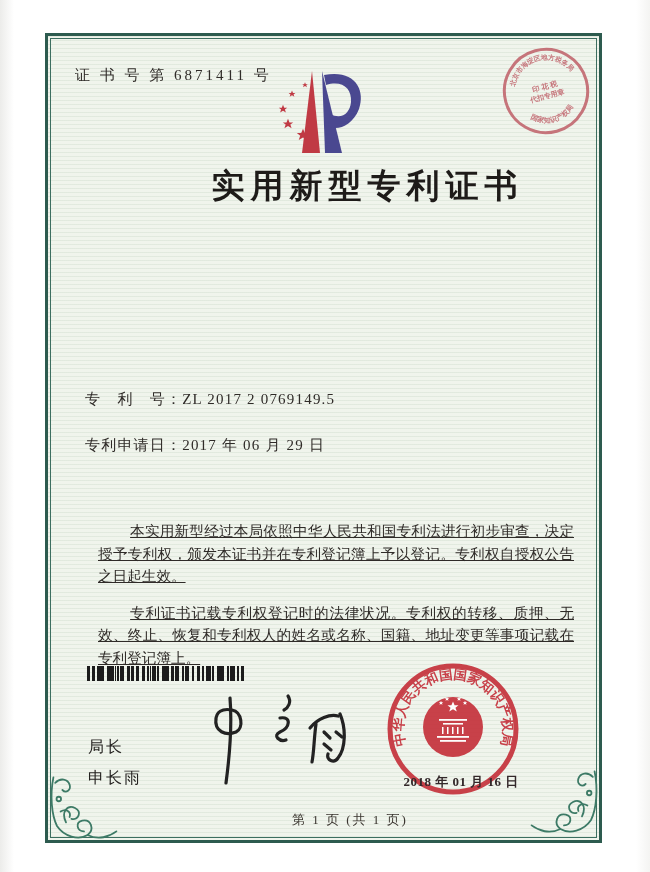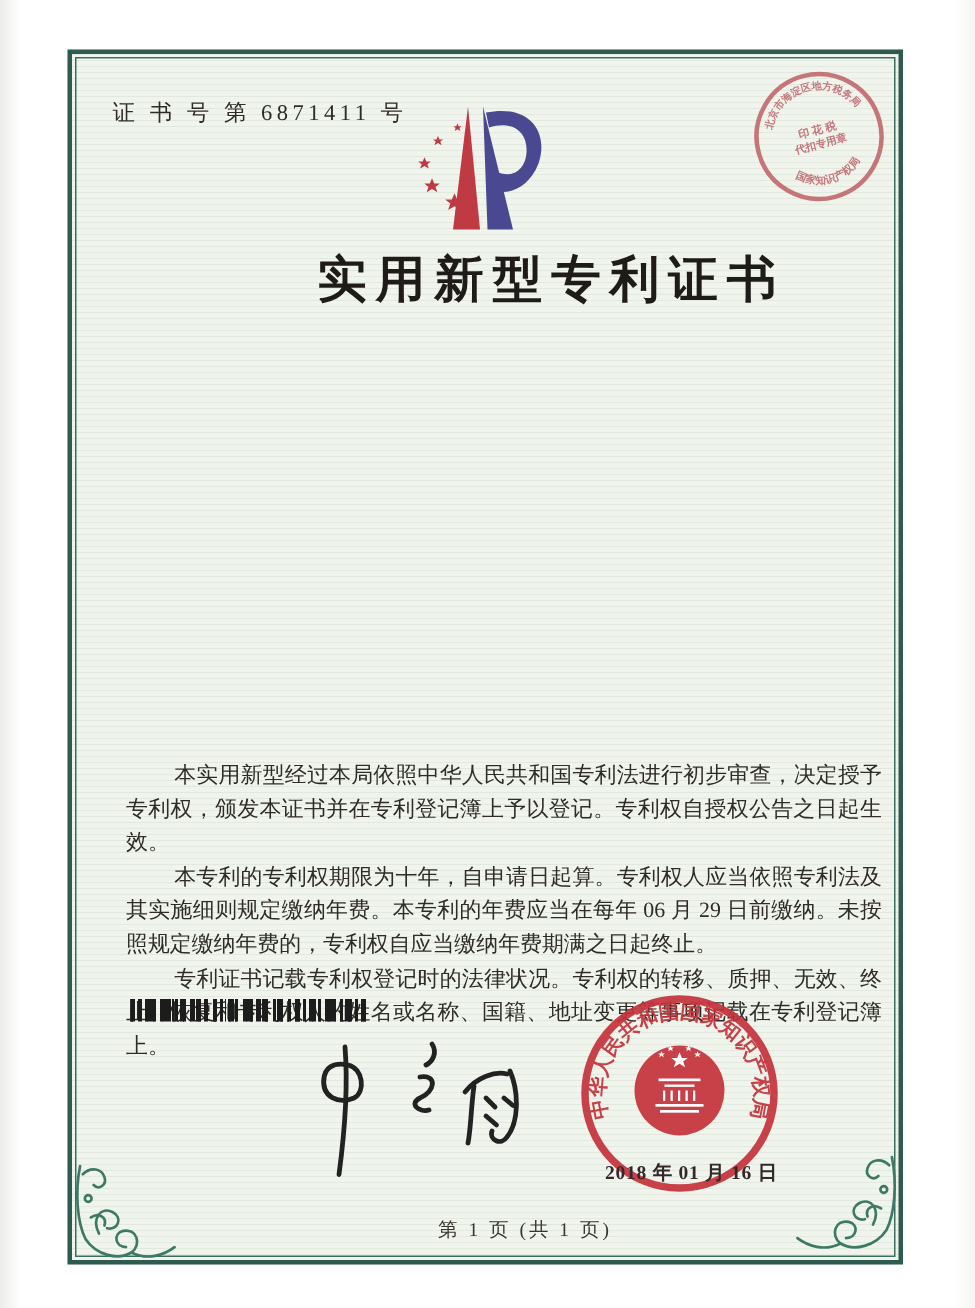--- a/index.html
+++ b/index.html
@@ -39,21 +39,21 @@
   .field-row:nth-of-type(1){ top:246px; }
   .field-row:nth-of-type(2){ top:297px; }
   .field-row:nth-of-type(3){ top:344px; }
   .field-row:nth-of-type(4){ top:390px; }
   .field-row:nth-of-type(5){ top:436px; }
   .field-row:nth-of-type(6){ top:482px; }
   .paras {
     position:absolute; left:84px; top:506px; width:504px;
     font-size:14.6px; line-height:22.6px; color:#2f2b28; text-align:justify;
   }
-  .paras p { text-indent:2.2em; margin:0; }
+  .paras p { text-indent:2.2em; margin:14px;text-decoration:underline; }
   .barcode {
     position:absolute; left:87px; top:666px; width:158px; height:15px;
     background-image:
       repeating-linear-gradient(90deg,#1c1c1c 0 2px,rgba(0,0,0,0) 2px 5px),
       repeating-linear-gradient(90deg,#1c1c1c 0 1px,rgba(0,0,0,0) 1px 7px),
       repeating-linear-gradient(90deg,#1c1c1c 0 3px,rgba(0,0,0,0) 3px 11px);
   }
   .signer { position:absolute; left:88px; top:731px; font-size:16px; color:#242220; line-height:31px; letter-spacing:2px; }
   .signature { position:absolute; left:188px; top:688px; width:180px; height:108px; }
   .seal { position:absolute; left:385px; top:661px; width:136px; height:136px; opacity:0.92; }
@@ -101,29 +101,38 @@
     <text x="70" y="67" font-size="11" font-weight="bold" fill="#bf5f68" text-anchor="middle">印 花 税</text>
     <text x="70" y="81" font-size="10.5" font-weight="bold" fill="#bf5f68" text-anchor="middle">代扣专用章</text>
     <path id="taxBottom" d="M31.5,97 A47,47 0 0 0 108.5,97" fill="none"></path>
     <text font-size="10.5" font-weight="bold" fill="#bf5f68">
       <textPath href="#taxBottom" startOffset="50%" text-anchor="middle">国家知识产权局</textPath>
     </text>
   </svg>
 
   <div class="title">实用新型专利证书</div>
 
+  <div class="field-row">
+    <span>专　利　号：</span><span>ZL 2017 2 0769149.5</span>
+  </div>
+  <div class="field-row">
+    <span>专利申请日：</span><span>2017 年 06 月 29 日</span>
+  </div>
 
   <div class="paras">
     <p>本实用新型经过本局依照中华人民共和国专利法进行初步审查，决定授予专利权，颁发本证书并在专利登记簿上予以登记。专利权自授权公告之日起生效。</p>
-    <p>本专利的专利权期限为十年，自申请日起算。专利权人应当依照专利法及其实施细则规定缴纳年费。本专利的年费应当在每年 06 月 29 日前缴纳。未按照规定缴纳年费的，专利权自应当缴纳年费期满之日起终止。</p>
     <p>专利证书记载专利权登记时的法律状况。专利权的转移、质押、无效、终止、恢复和专利权人的姓名或名称、国籍、地址变更等事项记载在专利登记簿上。</p>
   </div>
 
   <div class="barcode"></div>
 
+  <div class="signer">
+    <div>局长</div>
+    <div>申长雨</div>
+  </div>
 
   <svg class="signature" viewBox="0 0 180 108" fill="none" stroke="#222222" stroke-width="3.2" stroke-linecap="round">
     <path d="M28,30 C26,44 38,48 48,44 C56,40 54,24 44,22 C34,20 28,24 28,32"></path>
     <path d="M42,10 C44,35 42,65 38,95"></path>
     <path d="M100,8 C104,14 100,20 96,22"></path>
     <path d="M92,30 C104,28 102,40 92,44 C84,48 92,54 98,52"></path>
     <path d="M122,40 C130,30 142,26 150,28"></path>
     <path d="M128,36 C126,50 126,64 124,74"></path>
     <path d="M152,26 C158,40 158,60 150,70 C146,76 138,72 140,66"></path>
     <path d="M136,44 L142,50"></path>

